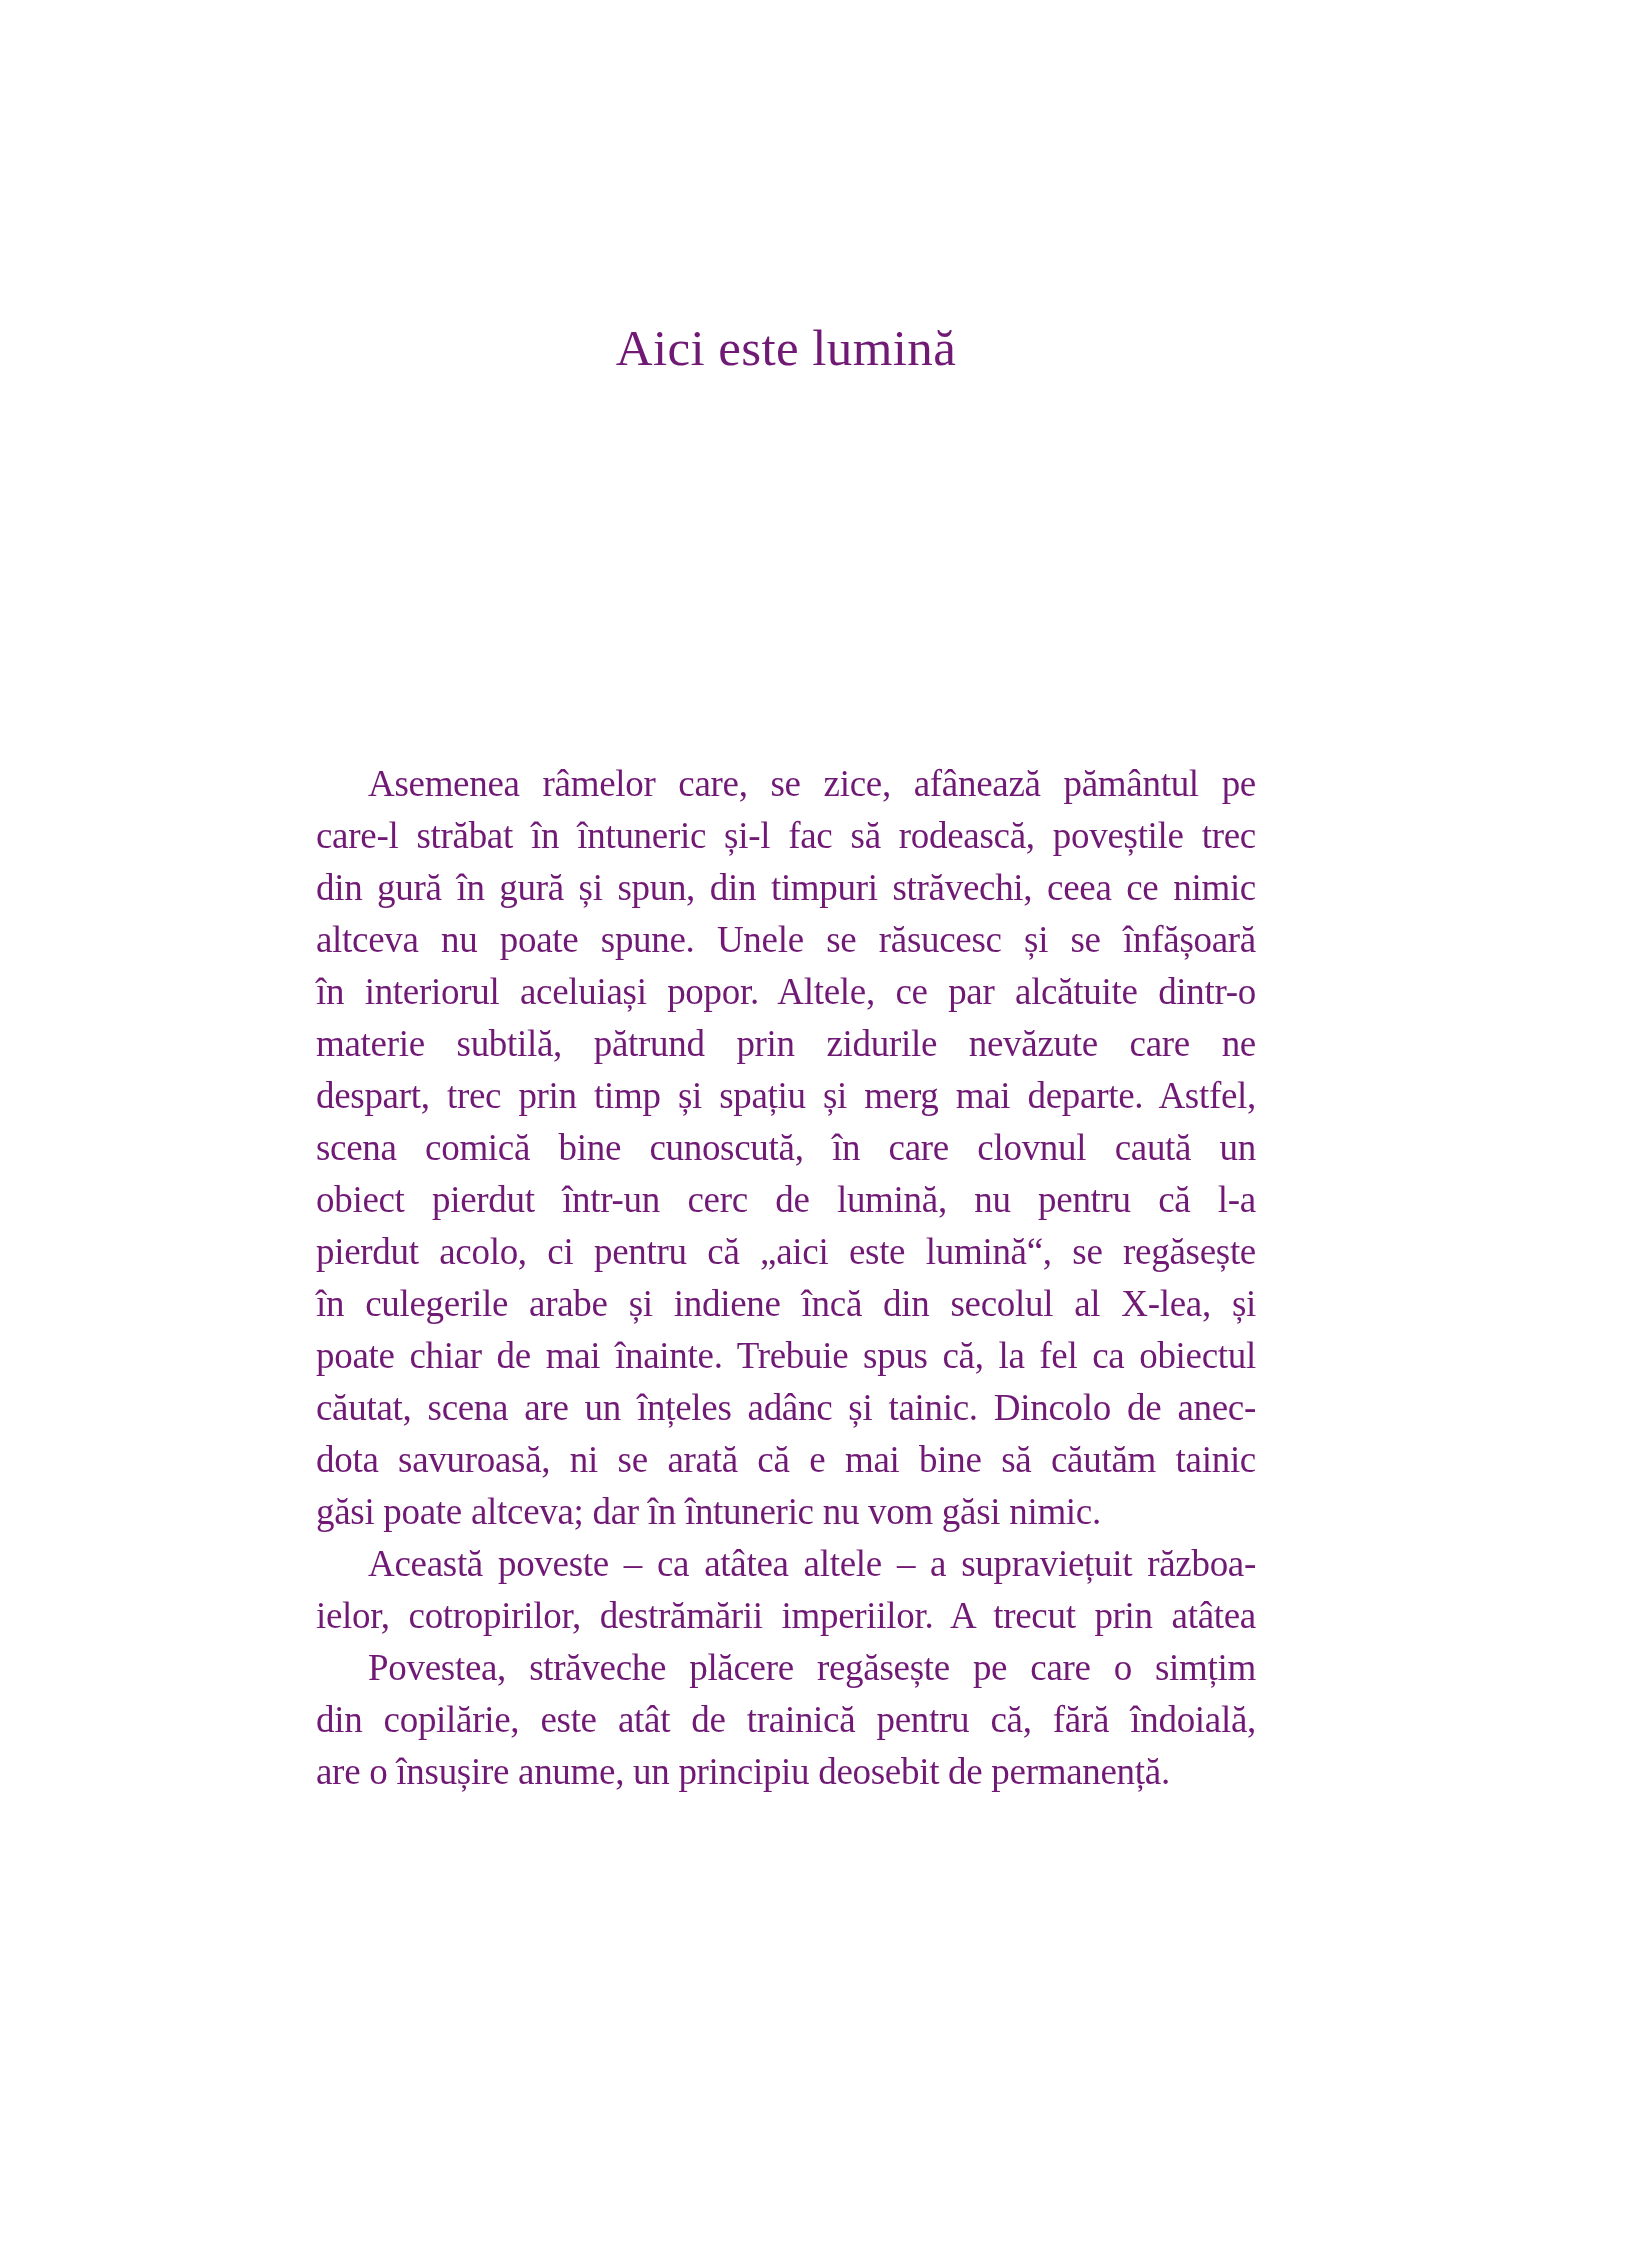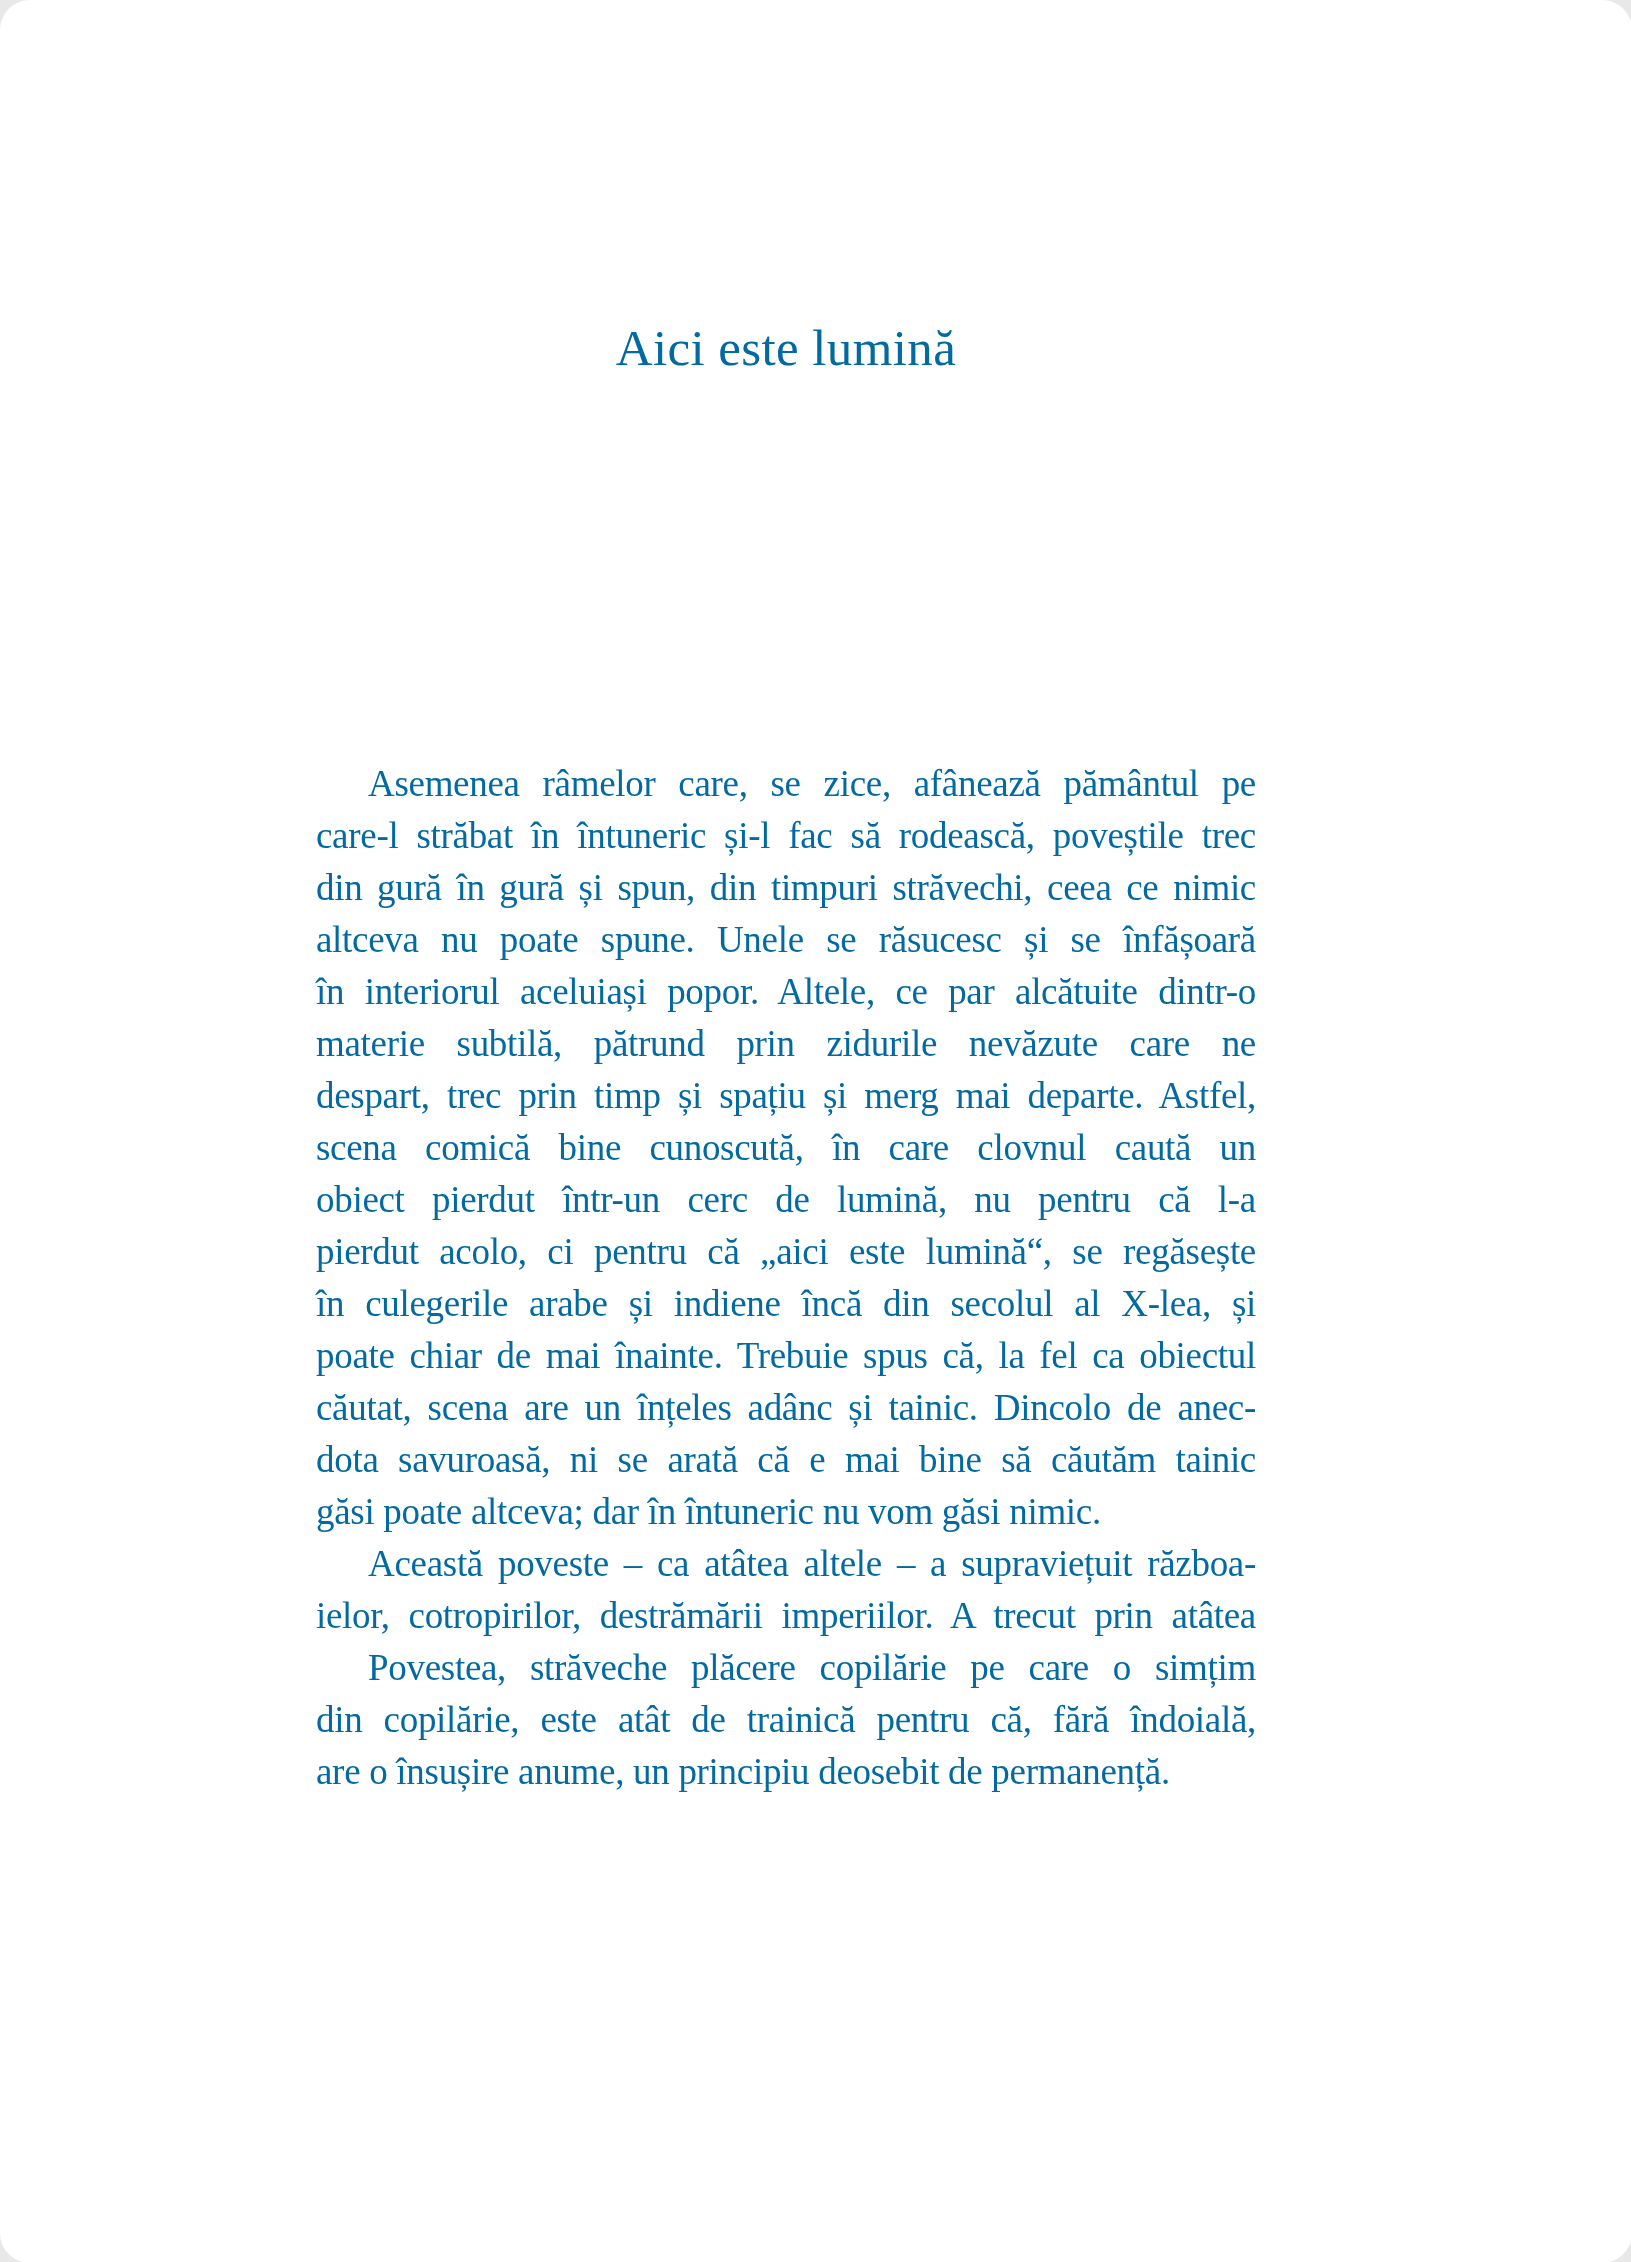--- a/index.html
+++ b/index.html
@@ -49,21 +49,21 @@
   .line.first {
     text-indent: 52px;
   }
   .line.last {
     text-align-last: left;
   }
 </style>
 </head>
 <body>
 
-<div class="page" style="background: rgb(255, 255, 255); color: #0369a1; border-radius: 30px;">
+<div class="page" style="background: rgb(255, 255, 255); color: #701a75;">
   <h1 class="title">Aici este lumină</h1>
   <div class="text-block">
       <div class="paragraph">
         <div class="line first">Asemenea râmelor care, se zice, afânează pământul pe</div>
         <div class="line">care-l străbat în întuneric și-l fac să rodească, poveștile trec</div>
         <div class="line">din gură în gură și spun, din timpuri străvechi, ceea ce nimic</div>
         <div class="line">altceva nu poate spune. Unele se răsucesc și se înfășoară</div>
         <div class="line">în interiorul aceluiași popor. Altele, ce par alcătuite dintr-o</div>
         <div class="line">materie subtilă, pătrund prin zidurile nevăzute care ne</div>
         <div class="line">despart, trec prin timp și spațiu și merg mai departe. Astfel,</div>
@@ -74,19 +74,19 @@
         <div class="line">poate chiar de mai înainte. Trebuie spus că, la fel ca obiectul</div>
         <div class="line">căutat, scena are un înțeles adânc și tainic. Dincolo de anec-</div>
         <div class="line">dota savuroasă, ni se arată că e mai bine să căutăm tainic</div>
         <div class="line last">găsi poate altceva; dar în întuneric nu vom găsi nimic.</div>
       </div>
       <div class="paragraph">
         <div class="line first">Această poveste – ca atâtea altele – a supraviețuit războa-</div>
         <div class="line">ielor, cotropirilor, destrămării imperiilor. A trecut prin atâtea</div>
       </div>
       <div class="paragraph">
-        <div class="line first">Povestea, străveche plăcere copilărie pe care o simțim</div>
+        <div class="line first">Povestea, străveche plăcere regăsește pe care o simțim</div>
         <div class="line">din copilărie, este atât de trainică pentru că, fără îndoială,</div>
         <div class="line last">are o însușire anume, un principiu deosebit de permanență.</div>
       </div>
     </div>
 </div>
 
 
 </body></html>

